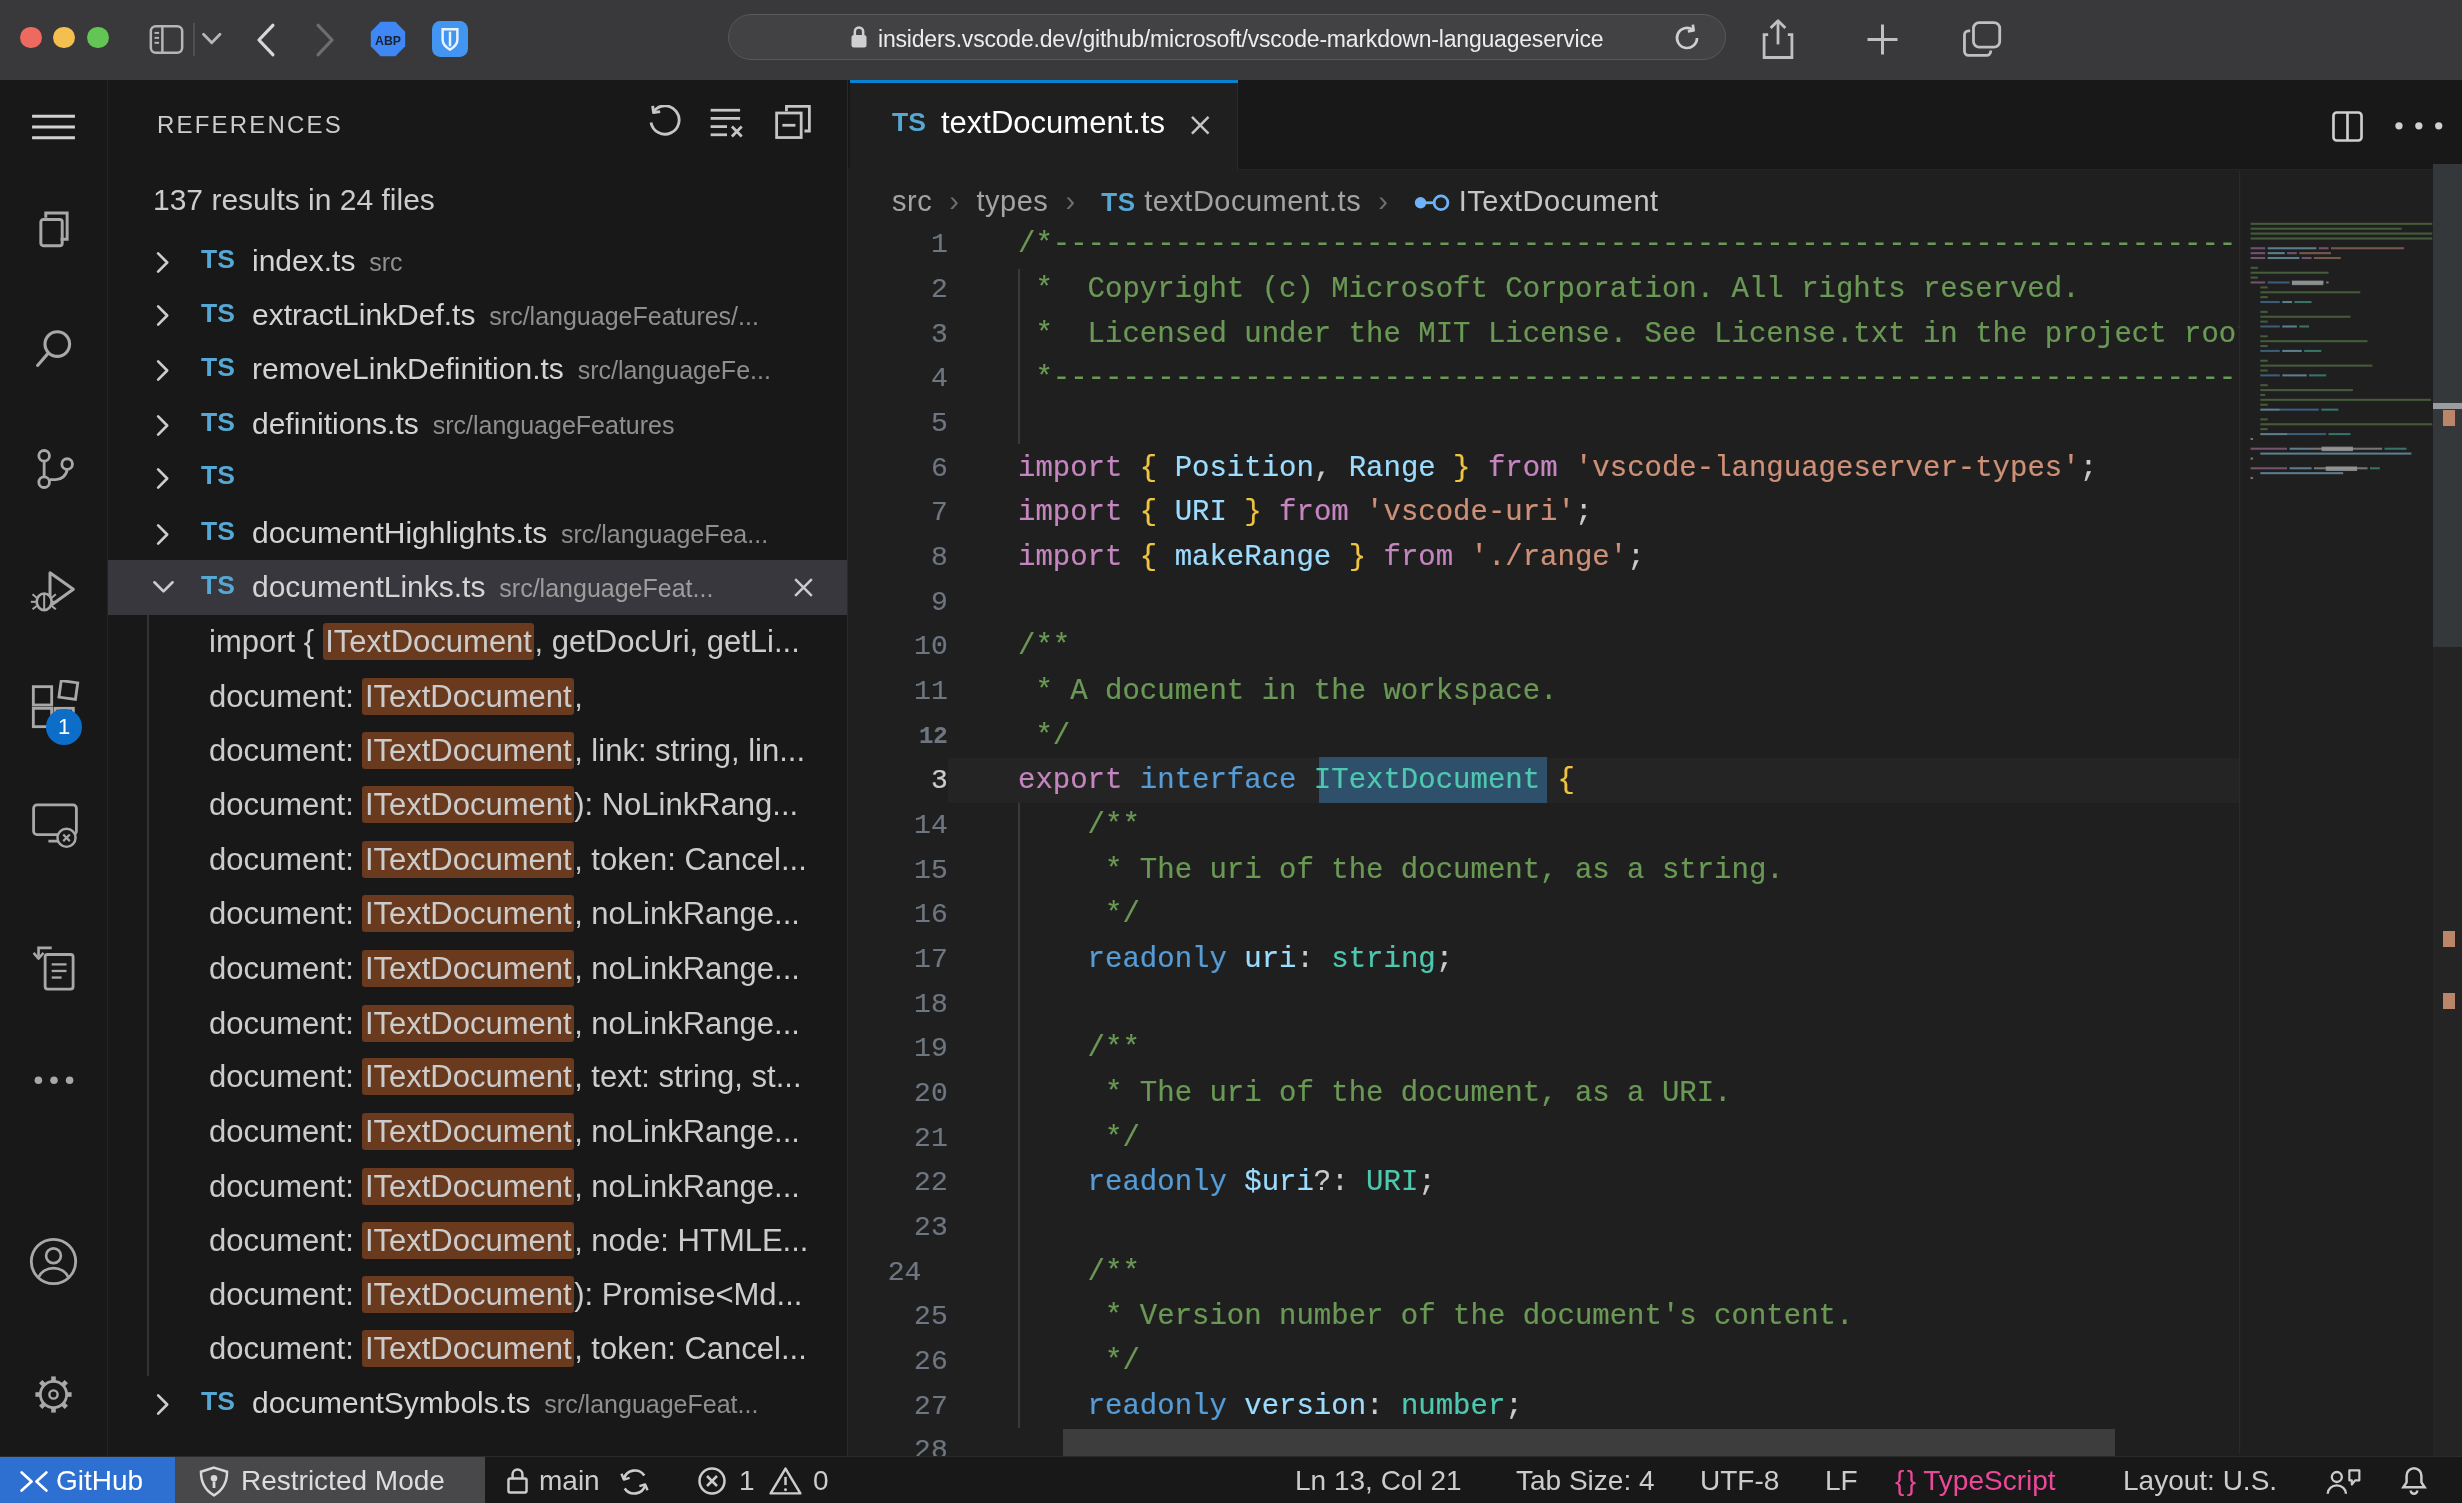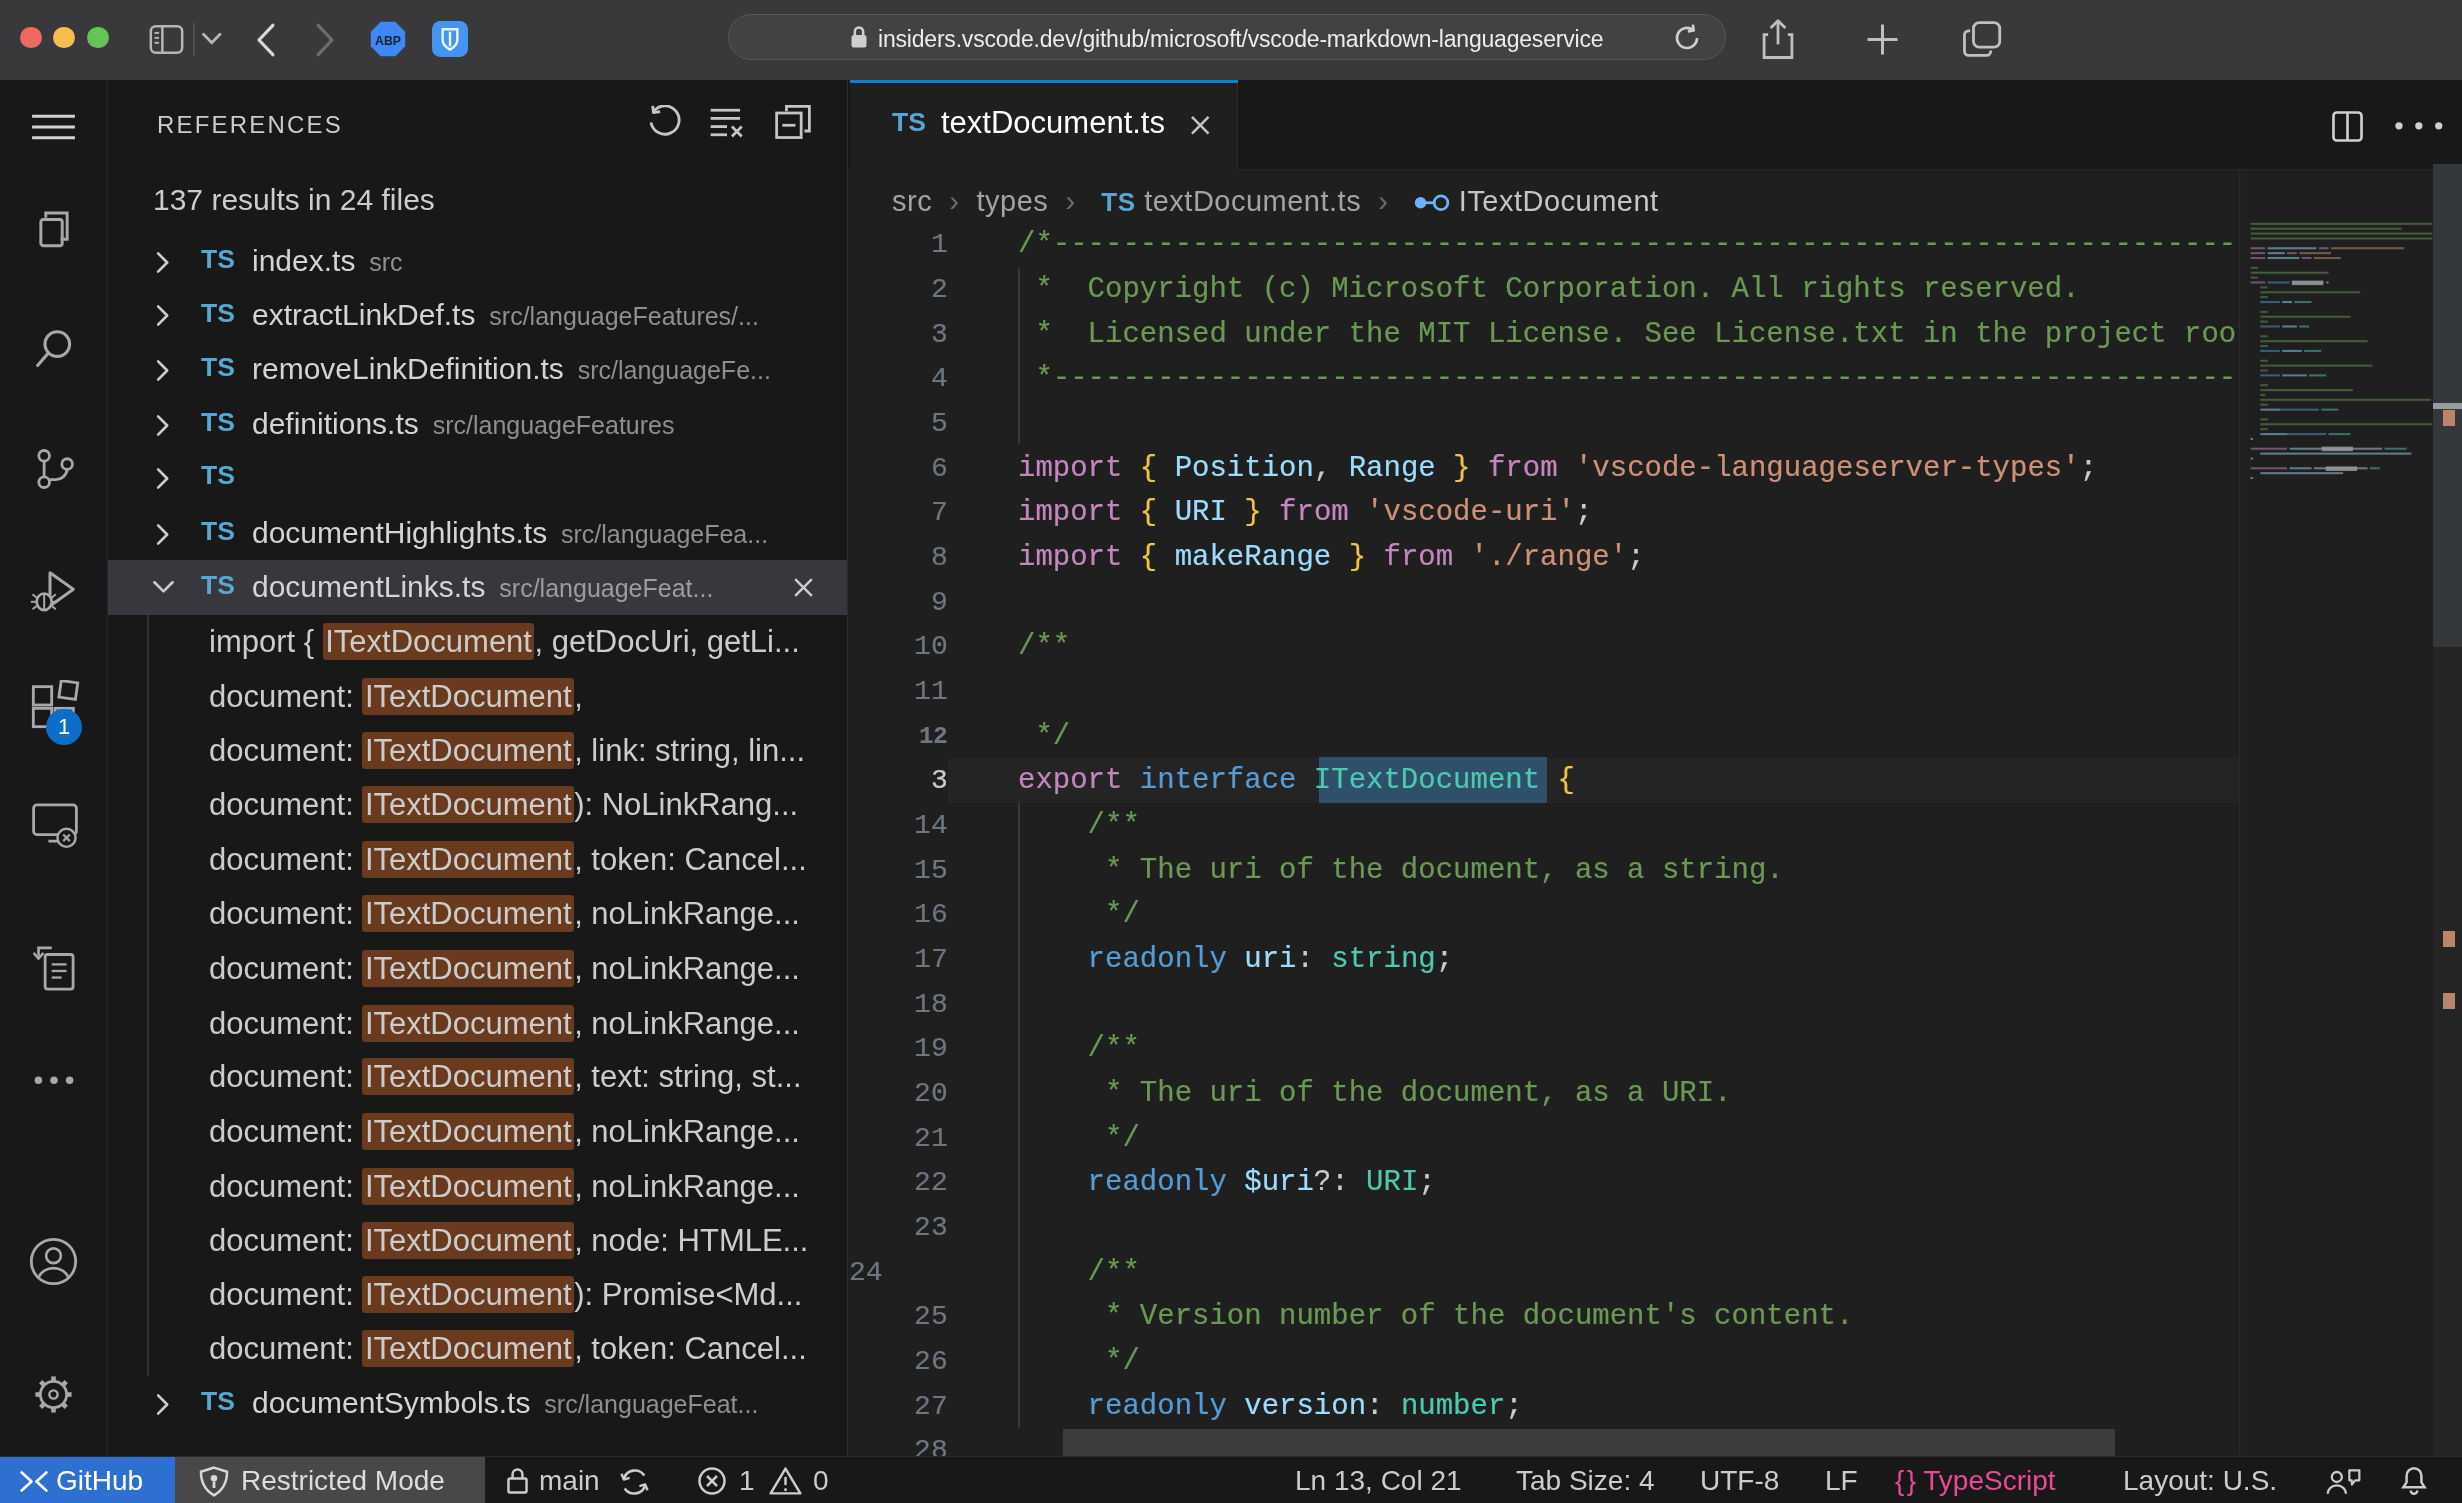--- a/index.html
+++ b/index.html
@@ -265,20 +265,21 @@
 <div class="abs mono nw" style="left:1.7px;top:366px;width:99px;text-align:right;font-size:28px;line-height:45px;color:#6e7681;">6</div>
 <div class="abs mono nw" style="left:171px;top:366px;font-size:29px;line-height:45px;"><span style="color:#C586C0">import</span><span style="color:#efc440"> {</span><span style="color:#9CDCFE"> Position</span><span style="color:#cccccc">,</span><span style="color:#9CDCFE"> Range</span><span style="color:#efc440"> }</span><span style="color:#C586C0"> from</span><span style="color:#cccccc"> </span><span style="color:#CE9178">'vscode-languageserver-types'</span><span style="color:#cccccc">;</span></div>
 <div class="abs mono nw" style="left:1.7px;top:410px;width:99px;text-align:right;font-size:28px;line-height:45px;color:#6e7681;">7</div>
 <div class="abs mono nw" style="left:171px;top:410px;font-size:29px;line-height:45px;"><span style="color:#C586C0">import</span><span style="color:#efc440"> {</span><span style="color:#9CDCFE"> URI</span><span style="color:#efc440"> }</span><span style="color:#C586C0"> from</span><span style="color:#cccccc"> </span><span style="color:#CE9178">'vscode-uri'</span><span style="color:#cccccc">;</span></div>
 <div class="abs mono nw" style="left:1.7px;top:455px;width:99px;text-align:right;font-size:28px;line-height:45px;color:#6e7681;">8</div>
 <div class="abs mono nw" style="left:171px;top:455px;font-size:29px;line-height:45px;"><span style="color:#C586C0">import</span><span style="color:#efc440"> {</span><span style="color:#9CDCFE"> makeRange</span><span style="color:#efc440"> }</span><span style="color:#C586C0"> from</span><span style="color:#cccccc"> </span><span style="color:#CE9178">'./range'</span><span style="color:#cccccc">;</span></div>
 <div class="abs mono nw" style="left:1.7px;top:500px;width:99px;text-align:right;font-size:28px;line-height:45px;color:#6e7681;">9</div>
 <div class="abs mono nw" style="left:1.7px;top:544px;width:99px;text-align:right;font-size:28px;line-height:45px;color:#6e7681;">10</div>
 <div class="abs mono nw" style="left:171px;top:544px;font-size:29px;line-height:45px;"><span style="color:#6A9955">/**</span></div>
 <div class="abs mono nw" style="left:1.7px;top:589px;width:99px;text-align:right;font-size:28px;line-height:45px;color:#6e7681;">11</div>
+<div class="abs mono nw" style="left:171px;top:589px;font-size:29px;line-height:45px;"><span style="color:#6A9955"> * A document in the workspace.</span></div>
 <div class="abs mono nw" style="left:1.7px;top:634px;width:99px;text-align:right;font-size:24px;line-height:45px;color:#6e7681;font-weight:bold;">12</div>
 <div class="abs mono nw" style="left:171px;top:634px;font-size:29px;line-height:45px;"><span style="color:#6A9955"> */</span></div>
 <div class="abs mono nw" style="left:1.7px;top:678px;width:99px;text-align:right;font-size:28px;line-height:45px;color:#cccccc;">3</div>
 <div class="abs mono nw" style="left:171px;top:678px;font-size:29px;line-height:45px;"><span style="color:#C586C0">export</span><span style="color:#569CD6"> interface</span><span style="color:#4EC9B0"> ITextDocument</span><span style="color:#efc440"> {</span></div>
 <div class="abs mono nw" style="left:1.7px;top:723px;width:99px;text-align:right;font-size:28px;line-height:45px;color:#6e7681;">14</div>
 <div class="abs mono nw" style="left:171px;top:723px;font-size:29px;line-height:45px;"><span style="color:#6A9955">    /**</span></div>
 <div class="abs mono nw" style="left:1.7px;top:768px;width:99px;text-align:right;font-size:28px;line-height:45px;color:#6e7681;">15</div>
 <div class="abs mono nw" style="left:171px;top:768px;font-size:29px;line-height:45px;"><span style="color:#6A9955">     * The uri of the document, as a string.</span></div>
 <div class="abs mono nw" style="left:1.7px;top:812px;width:99px;text-align:right;font-size:28px;line-height:45px;color:#6e7681;">16</div>
 <div class="abs mono nw" style="left:171px;top:812px;font-size:29px;line-height:45px;"><span style="color:#6A9955">     */</span></div>
@@ -287,21 +288,21 @@
 <div class="abs mono nw" style="left:1.7px;top:902px;width:99px;text-align:right;font-size:28px;line-height:45px;color:#6e7681;">18</div>
 <div class="abs mono nw" style="left:1.7px;top:946px;width:99px;text-align:right;font-size:28px;line-height:45px;color:#6e7681;">19</div>
 <div class="abs mono nw" style="left:171px;top:946px;font-size:29px;line-height:45px;"><span style="color:#6A9955">    /**</span></div>
 <div class="abs mono nw" style="left:1.7px;top:991px;width:99px;text-align:right;font-size:28px;line-height:45px;color:#6e7681;">20</div>
 <div class="abs mono nw" style="left:171px;top:991px;font-size:29px;line-height:45px;"><span style="color:#6A9955">     * The uri of the document, as a URI.</span></div>
 <div class="abs mono nw" style="left:1.7px;top:1036px;width:99px;text-align:right;font-size:28px;line-height:45px;color:#6e7681;">21</div>
 <div class="abs mono nw" style="left:171px;top:1036px;font-size:29px;line-height:45px;"><span style="color:#6A9955">     */</span></div>
 <div class="abs mono nw" style="left:1.7px;top:1080px;width:99px;text-align:right;font-size:28px;line-height:45px;color:#6e7681;">22</div>
 <div class="abs mono nw" style="left:171px;top:1080px;font-size:29px;line-height:45px;"><span style="color:#569CD6">    readonly</span><span style="color:#9CDCFE"> $uri</span><span style="color:#cccccc">?: </span><span style="color:#4EC9B0">URI</span><span style="color:#cccccc">;</span></div>
 <div class="abs mono nw" style="left:1.7px;top:1125px;width:99px;text-align:right;font-size:28px;line-height:45px;color:#6e7681;">23</div>
-<div class="abs mono nw" style="left:2px;top:1170px;width:99px;text-align:left;font-size:28px;line-height:45px;color:#6e7681;">24</div>
+<div class="abs mono nw" style="left:8px;top:1170px;width:99px;text-align:center;font-size:28px;line-height:45px;color:#6e7681;">24</div>
 <div class="abs mono nw" style="left:171px;top:1170px;font-size:29px;line-height:45px;"><span style="color:#6A9955">    /**</span></div>
 <div class="abs mono nw" style="left:1.7px;top:1214px;width:99px;text-align:right;font-size:28px;line-height:45px;color:#6e7681;">25</div>
 <div class="abs mono nw" style="left:171px;top:1214px;font-size:29px;line-height:45px;"><span style="color:#6A9955">     * Version number of the document's content.</span></div>
 <div class="abs mono nw" style="left:1.7px;top:1259px;width:99px;text-align:right;font-size:28px;line-height:45px;color:#6e7681;">26</div>
 <div class="abs mono nw" style="left:171px;top:1259px;font-size:29px;line-height:45px;"><span style="color:#6A9955">     */</span></div>
 <div class="abs mono nw" style="left:1.7px;top:1304px;width:99px;text-align:right;font-size:28px;line-height:45px;color:#6e7681;">27</div>
 <div class="abs mono nw" style="left:171px;top:1304px;font-size:29px;line-height:45px;"><span style="color:#569CD6">    readonly</span><span style="color:#9CDCFE"> version</span><span style="color:#cccccc">: </span><span style="color:#4EC9B0">number</span><span style="color:#cccccc">;</span></div>
 <div class="abs mono nw" style="left:1.7px;top:1348px;width:99px;text-align:right;font-size:28px;line-height:45px;color:#6e7681;">28</div>
 <div class="abs" style="left:216px;top:1349px;width:1052px;height:26.5px;background:#3d3d3d;"></div>
 </div>

